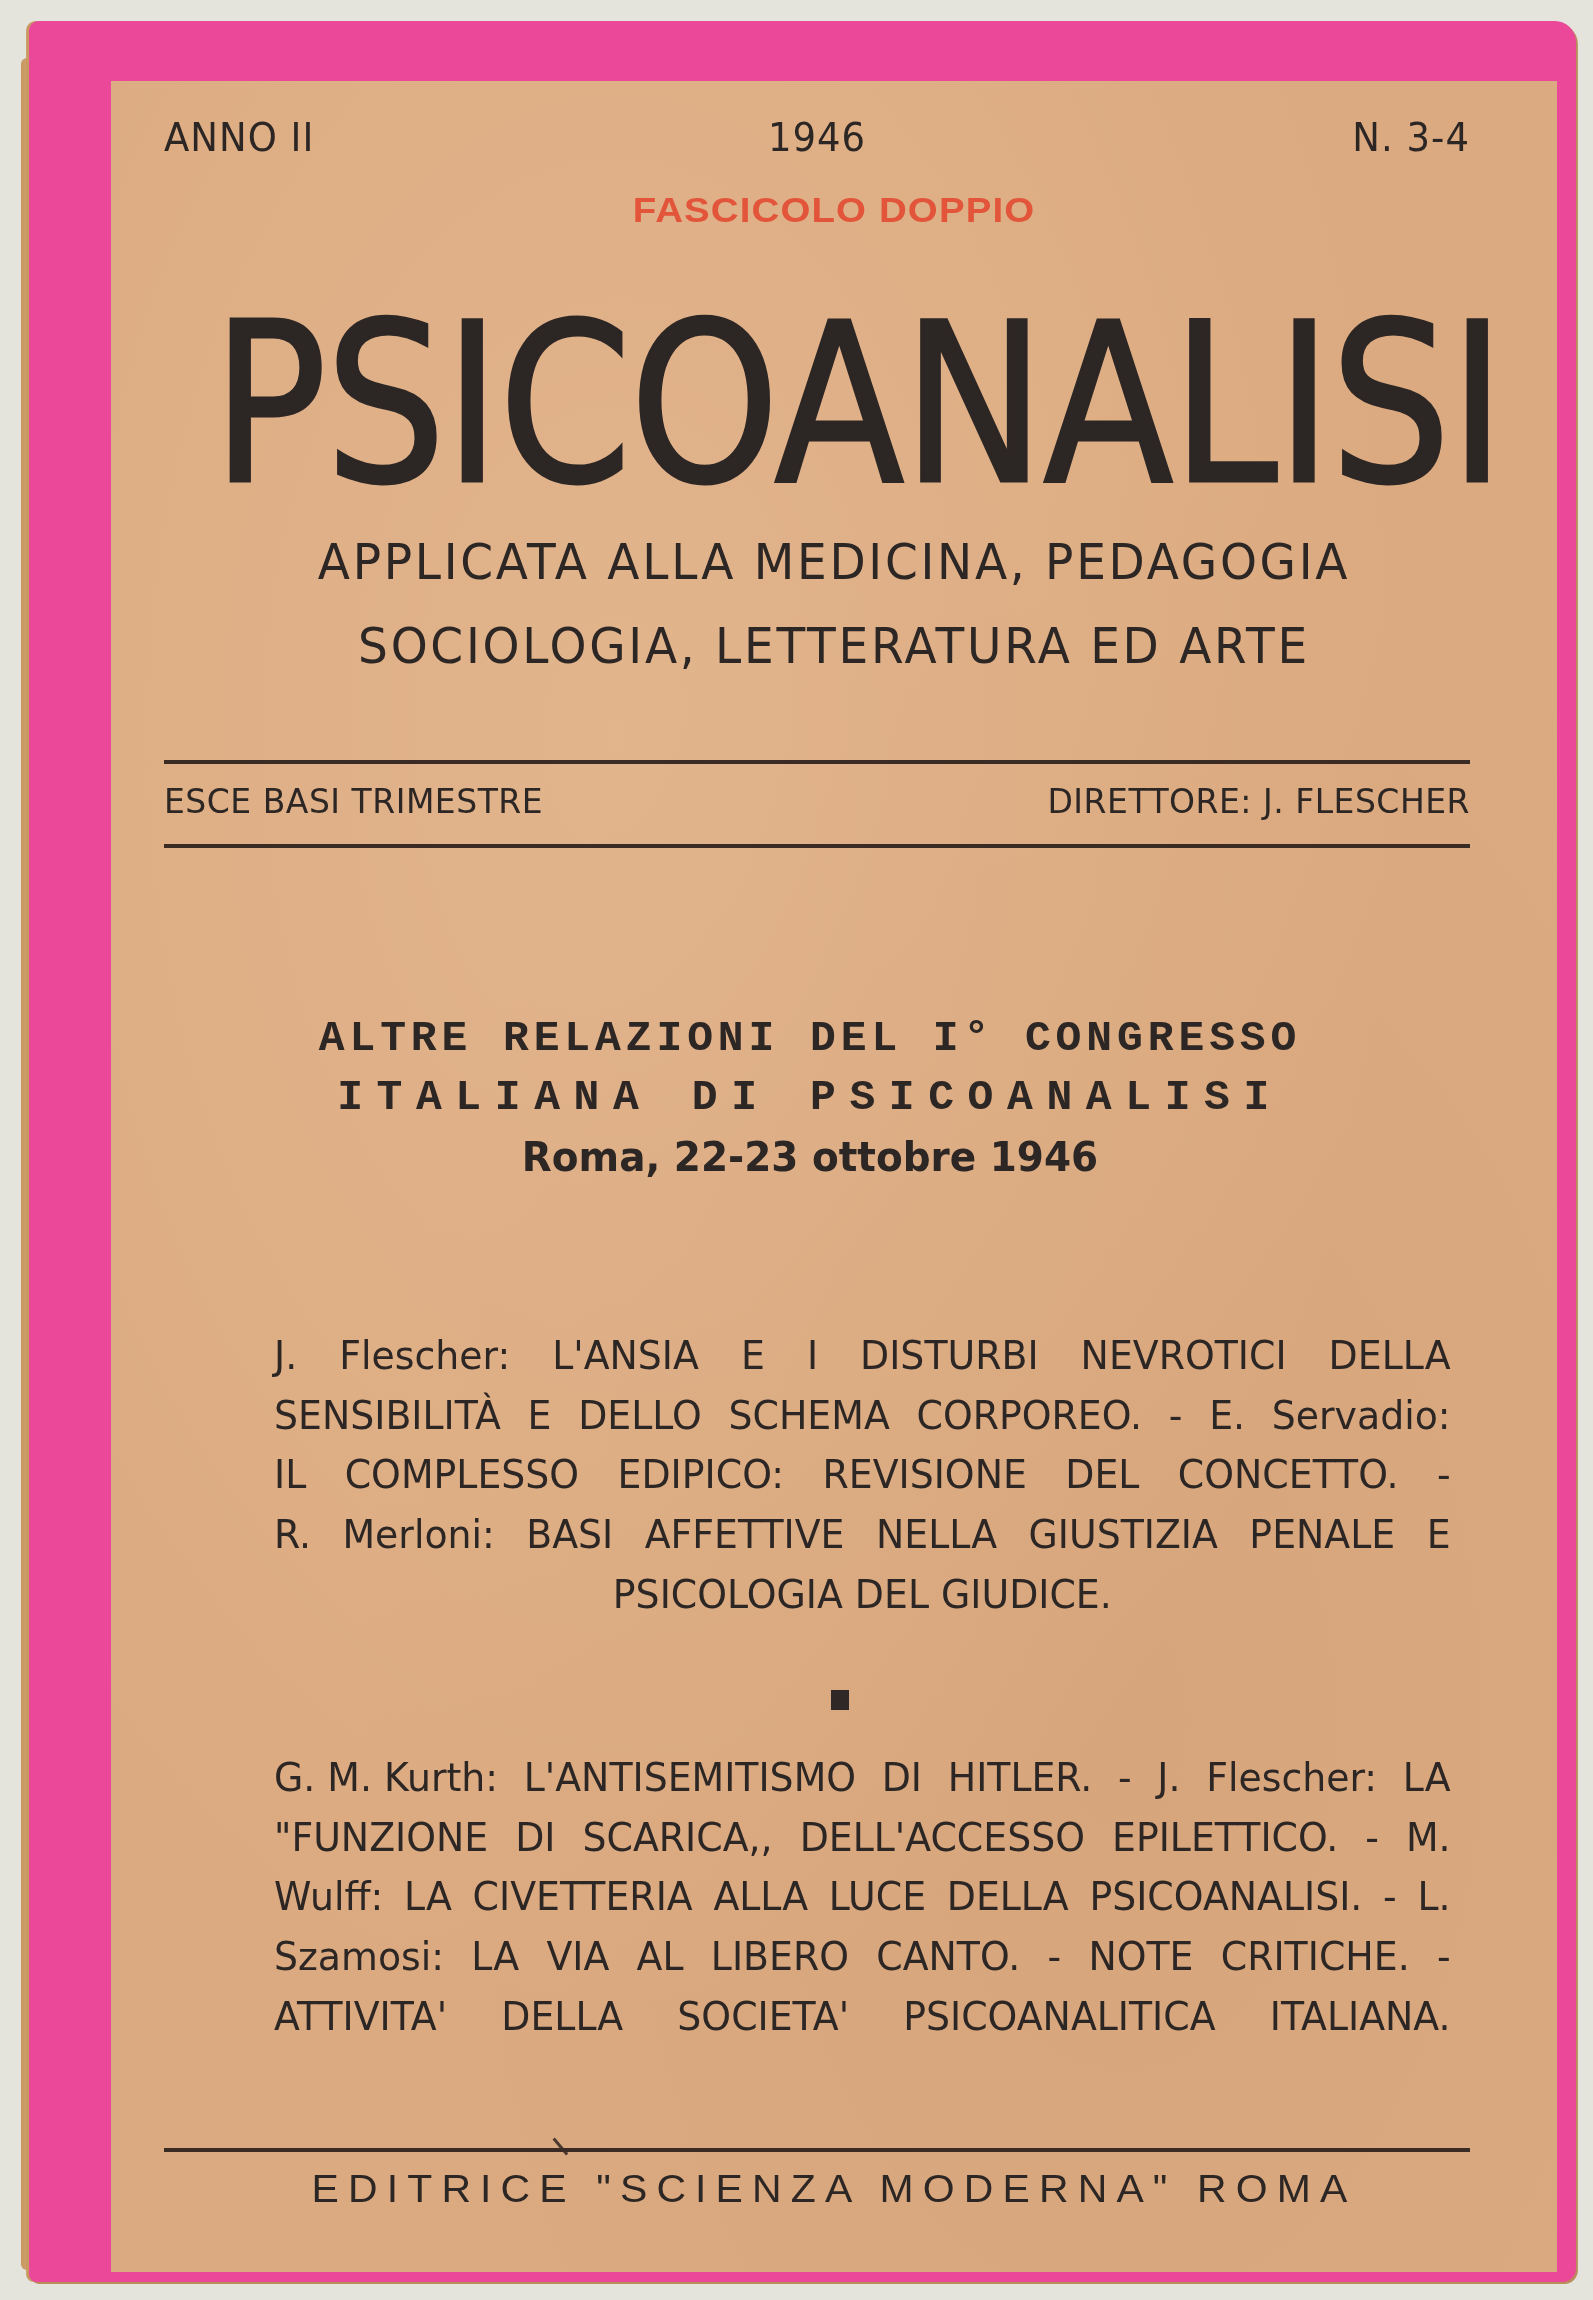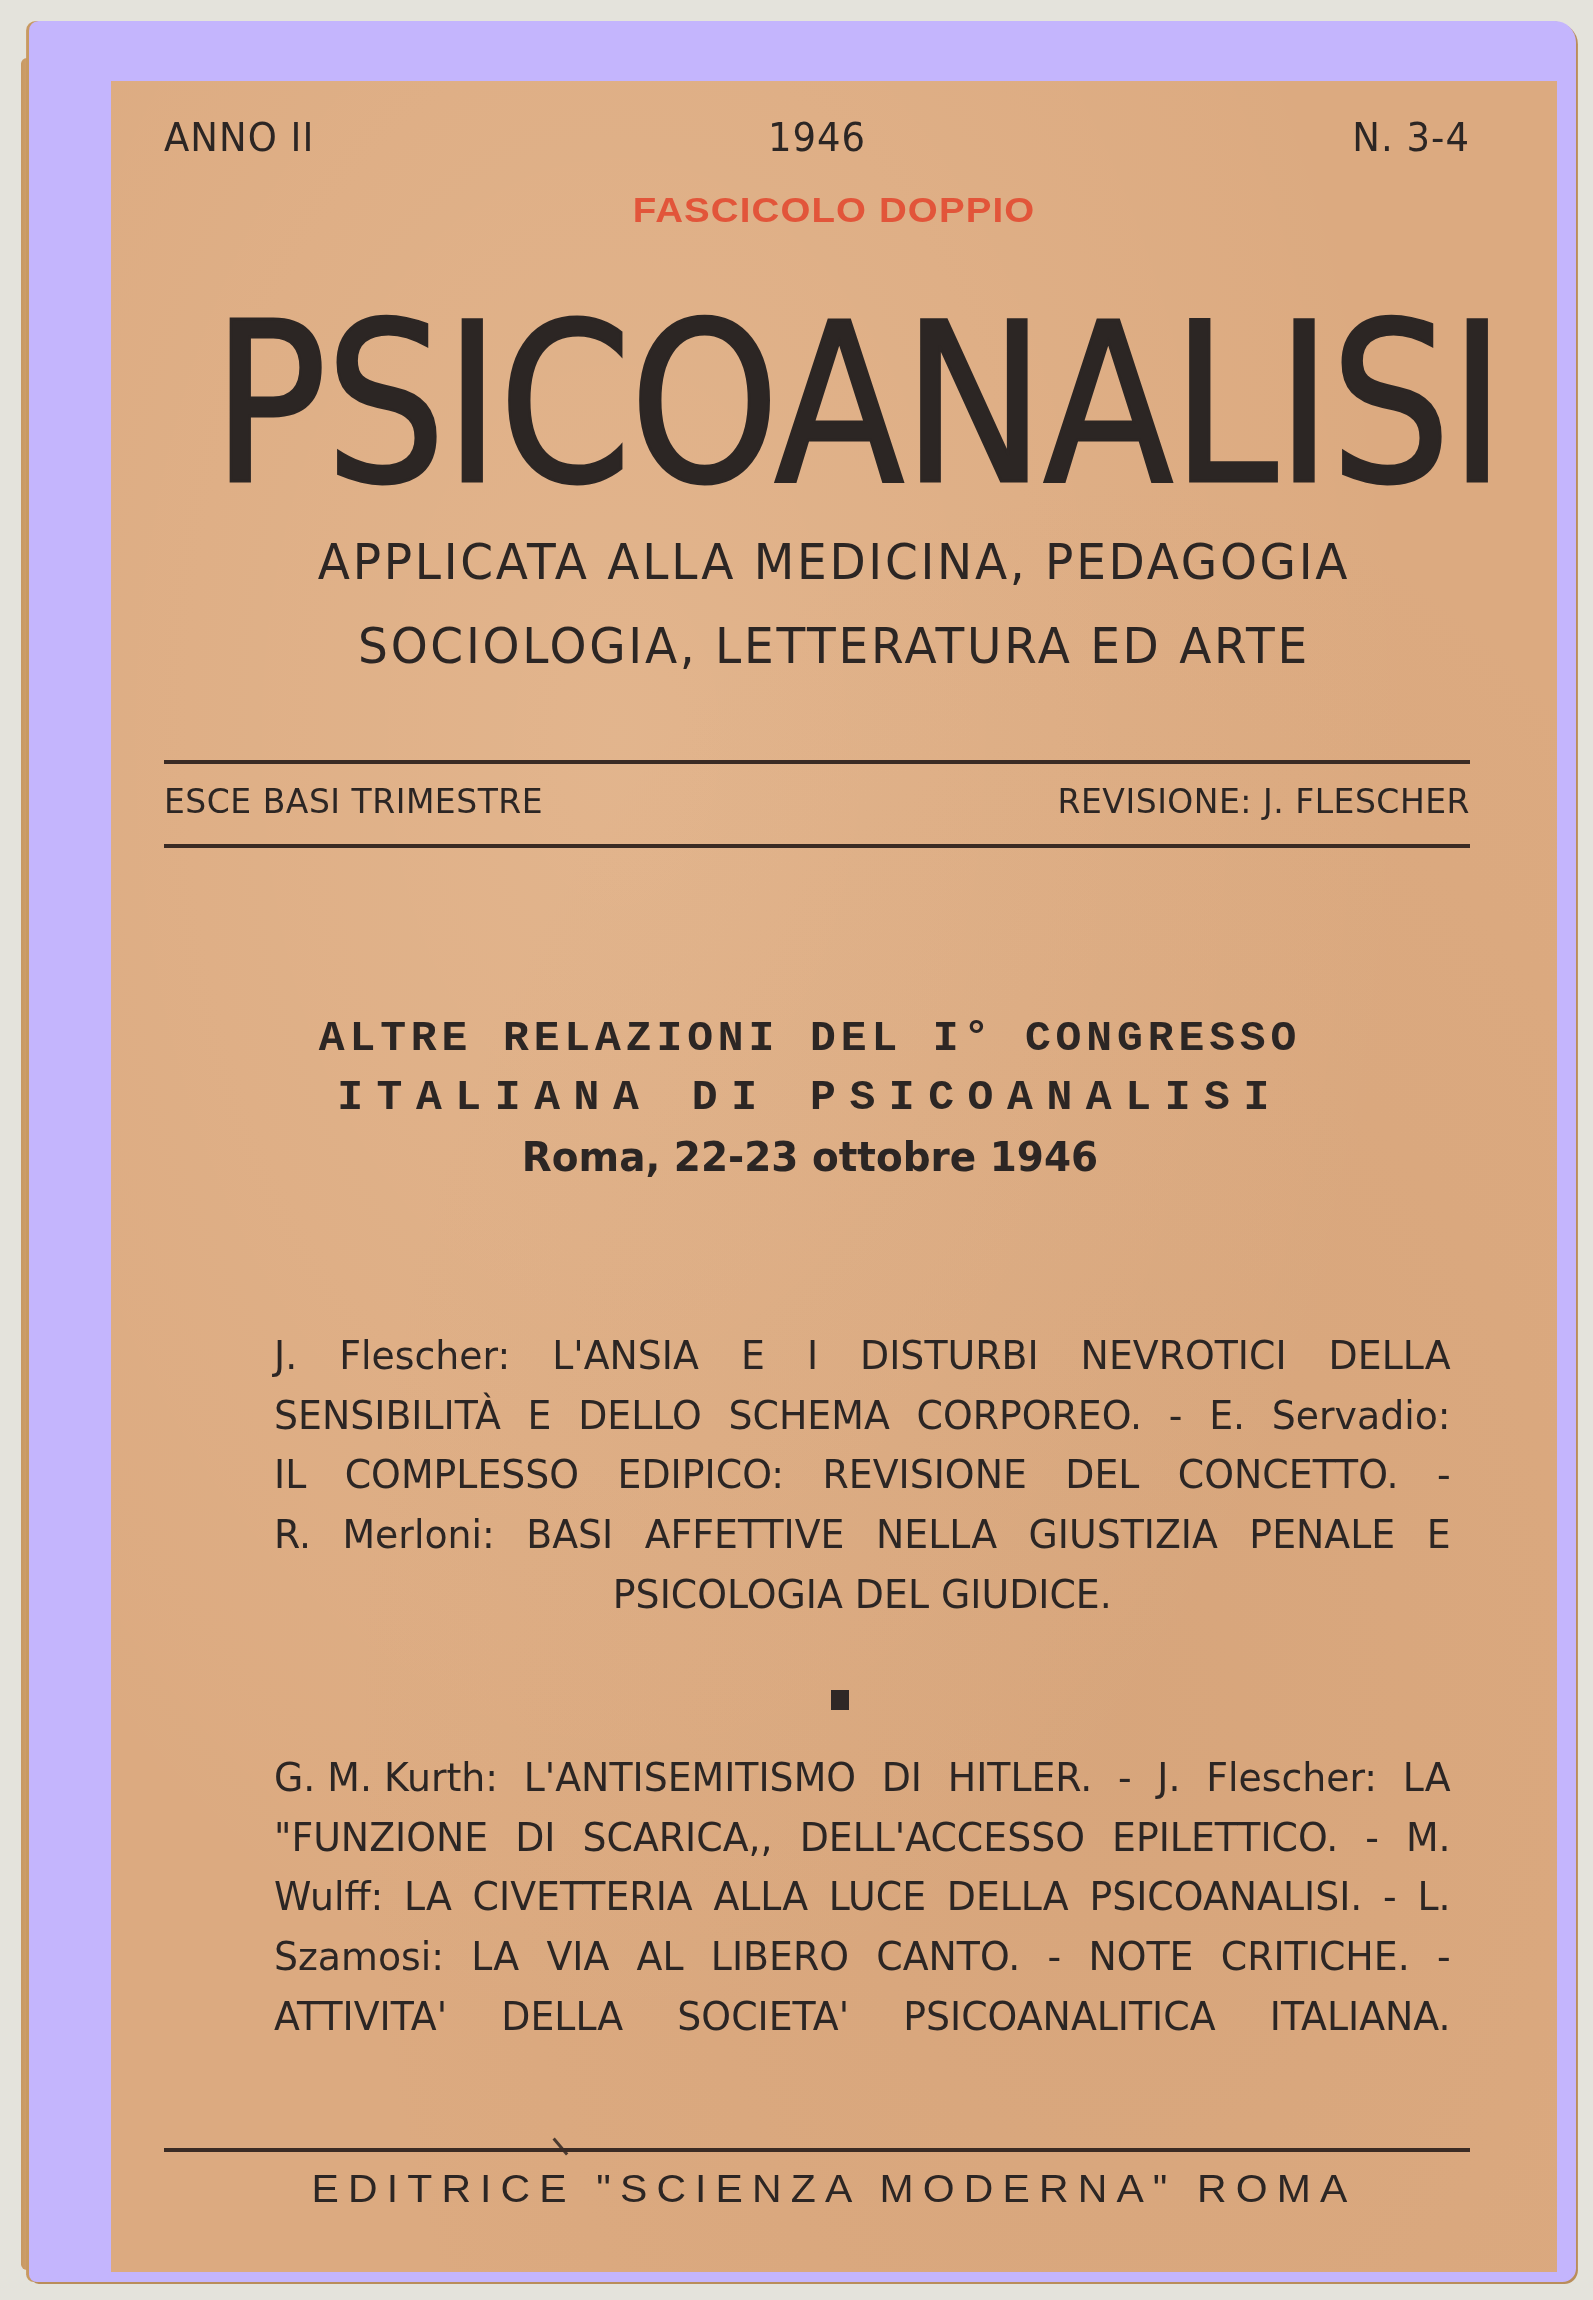--- a/index.html
+++ b/index.html
@@ -3,21 +3,21 @@
   <meta charset="utf-8">
   <style>
     html, body { margin:0; padding:0; }
     body {
       width:1593px; height:2301px; position:relative; overflow:hidden;
       background:#e4e3dc;
       font-family:"DejaVu Sans", sans-serif;
     }
     .cover {
       position:absolute; left:29px; top:21.3px; width:1547px; height:2261px;
-      background:#c4b5fd;
+      background:#ec4899;
       border-radius:9.7px 21.3px 13.6px 7.8px;
       box-shadow: 1.9px 1.9px 0 #b98d5a, -2.9px 0 0 #c89a62;
     }
     .spine-wear {
       position:absolute; left:21.3px; top:58px; width:13.6px; height:2212px;
       background:linear-gradient(90deg,#c79862,#d8a877);
       border-radius:5.8px;
     }
     .paper {
       position:absolute; left:82px; top:60px; width:1446px; height:2191px;
@@ -108,21 +108,21 @@
     <div class="fascicolo">FASCICOLO DOPPIO</div>
 
     <div class="title ink">PSICOANALISI</div>
 
     <div class="subtitle sub1 ink">APPLICATA ALLA MEDICINA, PEDAGOGIA</div>
     <div class="subtitle sub2 ink">SOCIOLOGIA, LETTERATURA ED ARTE</div>
 
     <div class="rule rule1"></div>
     <div class="meta-row ink">
       <span class="l">ESCE BASI TRIMESTRE</span>
-      <span class="r">REVISIONE: J. FLESCHER</span>
+      <span class="r">DIRETTORE: J. FLESCHER</span>
     </div>
     <div class="rule rule2"></div>
 
     <div class="congress cg1 ink">ALTRE RELAZIONI DEL I° CONGRESSO</div>
     <div class="congress cg2 ink">ITALIANA DI PSICOANALISI</div>
     <div class="congress cg3 ink">Roma, 22-23 ottobre 1946</div>
 
     <div class="para ink" id="para1" style="top:1252px;">
         <div class="line" style="top: 0px;">
           <span class="w">J.</span>

